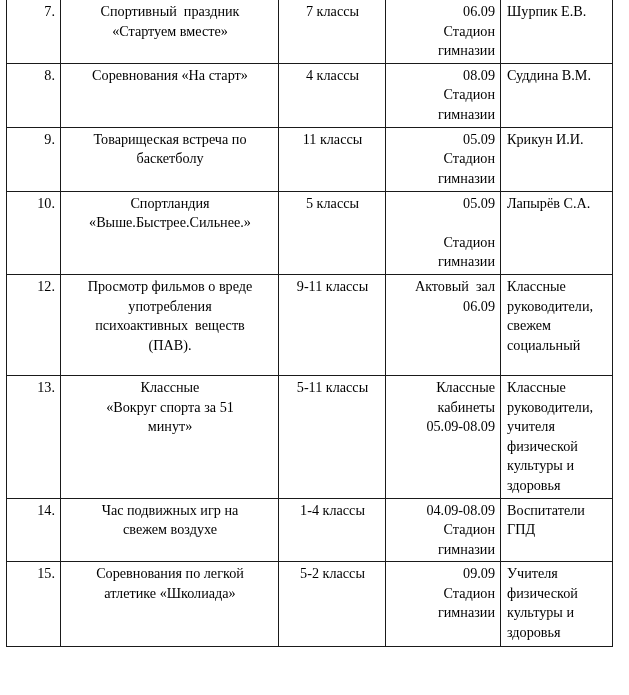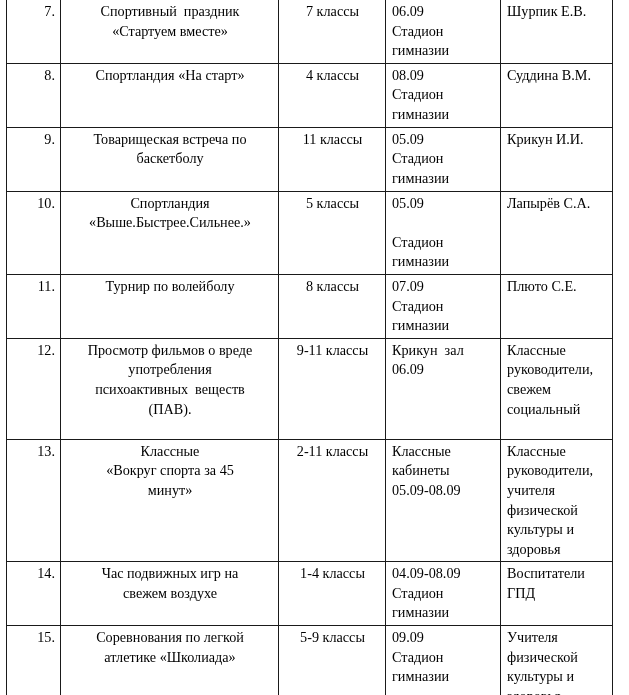--- a/index.html
+++ b/index.html
@@ -38,21 +38,21 @@
     overflow-wrap: break-word;
     hyphens: none;
   }
   td.c-num {
     text-align: right;
     padding-right: 9px;
     white-space: nowrap;
   }
   td.c-event { text-align: center; }
   td.c-class { text-align: center; }
-  td.c-date  { text-align: left; }
+  td.c-date  { text-align: right; }
   td.c-resp  { text-align: left; margin-top: 39px; }
 
   col.w-num   { width: 54px; }
   col.w-event { width: 218px; }
   col.w-class { width: 107px; }
   col.w-date  { width: 115px; }
   col.w-resp  { width: 112px; }
 
   .cell-line { display: block; white-space: pre-wrap; }
   .cell-line.blank { height: 19.6px; }
@@ -88,21 +88,21 @@
           </td>
           <td class="c-resp">
             <span class="cell-line">Шурпик Е.В.</span>
           </td>
         </tr>
         <tr style="height: 64px;">
           <td class="c-num">
             <span class="cell-line">8.</span>
           </td>
           <td class="c-event">
-            <span class="cell-line">Спортландия «На старт»</span>
+            <span class="cell-line">Соревнования «На старт»</span>
           </td>
           <td class="c-class">
             <span class="cell-line">4 классы</span>
           </td>
           <td class="c-date">
             <span class="cell-line">08.09</span>
             <span class="cell-line">Стадион</span>
             <span class="cell-line">гимназии</span>
           </td>
           <td class="c-resp">
@@ -141,76 +141,57 @@
             <span class="cell-line">5 классы</span>
           </td>
           <td class="c-date">
             <span class="cell-line">05.09</span>
             <span class="cell-line blank"></span>
             <span class="cell-line">Стадион</span>
             <span class="cell-line">гимназии</span>
           </td>
           <td class="c-resp">
             <span class="cell-line">Лапырёв С.А.</span>
-          </td>
-        </tr>
-        <tr style="height: 59px;">
-          <td class="c-num">
-            <span class="cell-line">11.</span>
-          </td>
-          <td class="c-event">
-            <span class="cell-line">Турнир по волейболу</span>
-          </td>
-          <td class="c-class">
-            <span class="cell-line">8 классы</span>
-          </td>
-          <td class="c-date">
-            <span class="cell-line">07.09</span>
-            <span class="cell-line">Стадион</span>
-            <span class="cell-line">гимназии</span>
-          </td>
-          <td class="c-resp">
-            <span class="cell-line">Плюто С.Е.</span>
           </td>
         </tr>
         <tr style="height: 101px;">
           <td class="c-num">
             <span class="cell-line">12.</span>
           </td>
           <td class="c-event">
             <span class="cell-line">Просмотр фильмов о вреде</span>
             <span class="cell-line">употребления</span>
             <span class="cell-line">психоактивных  веществ</span>
             <span class="cell-line">(ПАВ).</span>
           </td>
           <td class="c-class">
             <span class="cell-line">9-11 классы</span>
           </td>
           <td class="c-date">
-            <span class="cell-line">Крикун  зал</span>
+            <span class="cell-line">Актовый  зал</span>
             <span class="cell-line">06.09</span>
           </td>
           <td class="c-resp">
             <span class="cell-line">Классные</span>
             <span class="cell-line">руководители,</span>
             <span class="cell-line">свежем</span>
             <span class="cell-line">социальный</span>
           </td>
         </tr>
         <tr style="height: 121px;">
           <td class="c-num">
             <span class="cell-line">13.</span>
           </td>
           <td class="c-event">
             <span class="cell-line">Классные</span>
-            <span class="cell-line">«Вокруг спорта за 45</span>
+            <span class="cell-line">«Вокруг спорта за 51</span>
             <span class="cell-line">минут»</span>
           </td>
           <td class="c-class">
-            <span class="cell-line">2-11 классы</span>
+            <span class="cell-line">5-11 классы</span>
           </td>
           <td class="c-date">
             <span class="cell-line">Классные</span>
             <span class="cell-line">кабинеты</span>
             <span class="cell-line">05.09-08.09</span>
           </td>
           <td class="c-resp">
             <span class="cell-line">Классные</span>
             <span class="cell-line">руководители,</span>
             <span class="cell-line">учителя</span>
@@ -242,21 +223,21 @@
         </tr>
         <tr style="height: 85px;">
           <td class="c-num">
             <span class="cell-line">15.</span>
           </td>
           <td class="c-event">
             <span class="cell-line">Соревнования по легкой</span>
             <span class="cell-line">атлетике «Школиада»</span>
           </td>
           <td class="c-class">
-            <span class="cell-line">5-9 классы</span>
+            <span class="cell-line">5-2 классы</span>
           </td>
           <td class="c-date">
             <span class="cell-line">09.09</span>
             <span class="cell-line">Стадион</span>
             <span class="cell-line">гимназии</span>
           </td>
           <td class="c-resp">
             <span class="cell-line">Учителя</span>
             <span class="cell-line">физической</span>
             <span class="cell-line">культуры и</span>

